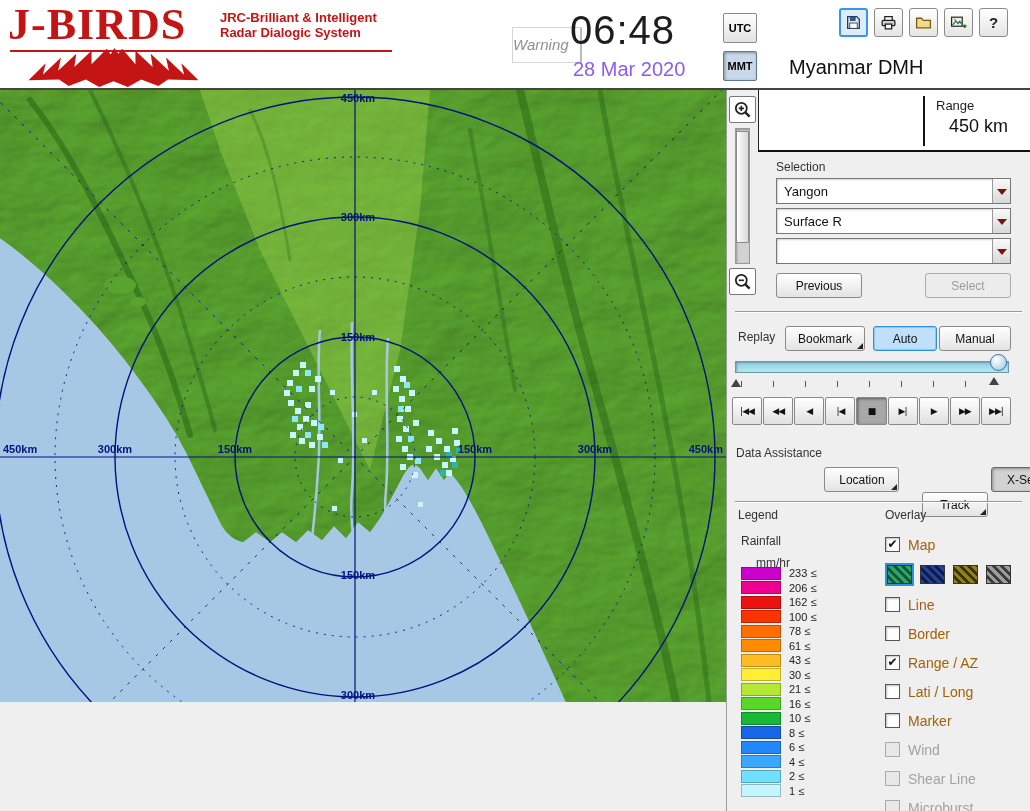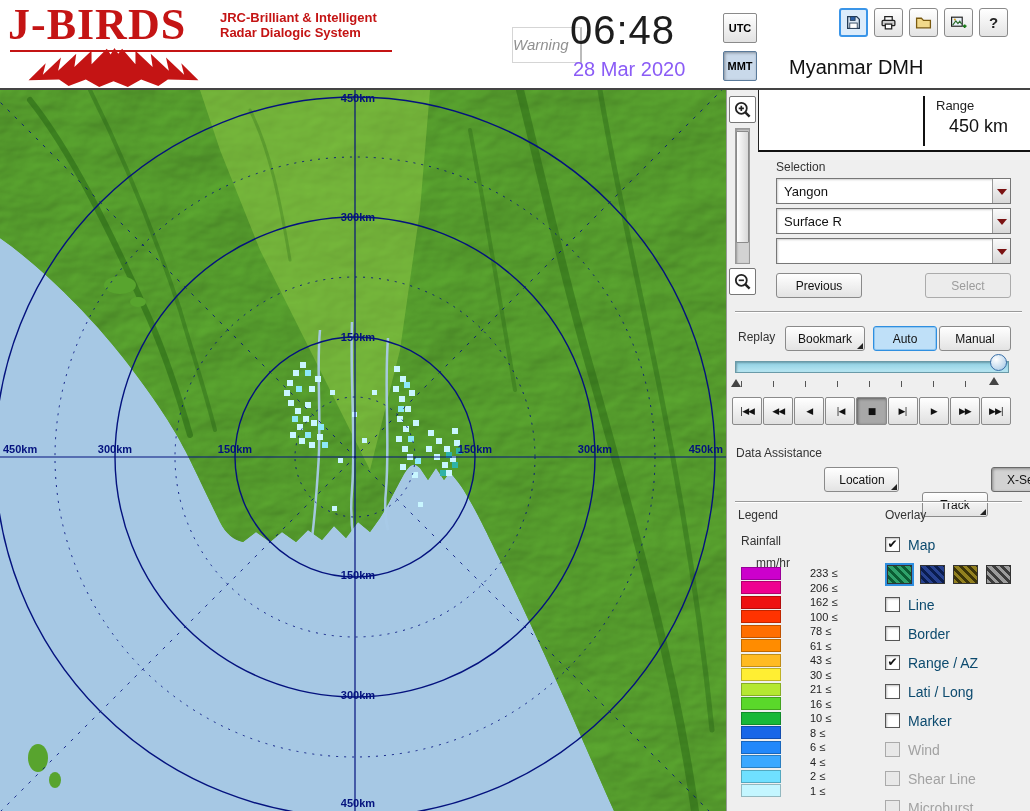--- a/index.html
+++ b/index.html
@@ -32,21 +32,21 @@
 
   .icon-btn { position:absolute; top:8px; width:29px; height:29px; border:1px solid #8a8a8a;
               border-radius:3px; background:linear-gradient(#ffffff,#e4e4e4); cursor:pointer;
               display:flex; align-items:center; justify-content:center; }
   .icon-btn.selected { border:2px solid #3a95e8; background:#dcecfb; }
   #save-btn{left:839px;} #print-btn{left:874px;} #open-btn{left:909px;} #capture-btn{left:944px;}
   #help-btn{left:979px; font-size:15px; font-weight:bold; color:#222;}
   #station-title { position:absolute; left:789px; top:56px; font-size:20px; color:#111; }
 
   
-  #map-viewport { position:absolute; left:0; top:90px; width:726px; height:721px;
+  #map-viewport { position:absolute; left:0; top:90px; width:726px; height:612px;
                   background:#ef4444; overflow:hidden; }
   #map-viewport svg { display:block; }
 
   
   #side-panel { position:absolute; left:726px; top:90px; width:304px; height:721px;
                 background:#efefef; border-left:1px solid #9a9a9a; }
 
   
   .zoom-btn { position:absolute; left:2px; width:27px; height:27px; background:#fff;
               border:1px solid #777; border-radius:2px; display:flex; align-items:center;
@@ -105,31 +105,31 @@
 
   #playback-row { position:absolute; left:5px; top:307px; width:279px; height:28px; display:flex; gap:1px; }
   #playback-row button { flex:1; border:1px solid #8a8a8a; border-radius:2px;
                          background:linear-gradient(#ffffff,#e0e0e0); cursor:pointer;
                          font-family:"DejaVu Sans", sans-serif; font-size:9px; color:#111;
                          padding:0; letter-spacing:-1px; }
   #playback-row button.pressed { background:#a8a8a8; box-shadow:inset 1px 1px 3px rgba(0,0,0,.45); }
 
   
   #legend-rows { position:absolute; left:14px; top:476px; width:130px; }
-  .lg-row { height:14.5px; display:flex; align-items:center;gap:21px; }
+  .lg-row { height:14.5px; display:flex; align-items:center; }
   .lg-sw { width:40px; height:13px; display:inline-block; border:1px solid rgba(0,0,0,.25); }
   .lg-val { font-size:11px; color:#222; margin-left:8px; white-space:nowrap; }
 
   
   #overlay-col { position:absolute; left:158px; top:440px; width:142px; }
   .ov-row { height:29px; display:flex; align-items:center; cursor:pointer; }
   .cb { width:15px; height:15px; background:#fff; border:1px solid #555;
         box-shadow:inset 1px 1px 2px rgba(0,0,0,.25); font-size:12px; line-height:13px;
         text-align:center; color:#111; flex:0 0 15px; }
-  .ov-lbl { font-size:14px; color:#0c4a6e; margin-left:8px; white-space:nowrap; }
+  .ov-lbl { font-size:14px; color:#a16207; margin-left:8px; white-space:nowrap; }
   .ov-row.disabled .cb { background:#e8e8e8; border-color:#aaa; box-shadow:none; }
   .ov-row.disabled .ov-lbl { color:#a2a2a2; }
   #map-swatches { height:31px; display:flex; align-items:center; gap:8px; padding-left:2px; }
   .sw { width:25px; height:19px; display:inline-block; border:1px solid #333; cursor:pointer; }
   .sw.selected { outline:2px solid #2f8fe0; }
 </style>
 </head>
 <body>
 
 <div id="app">

